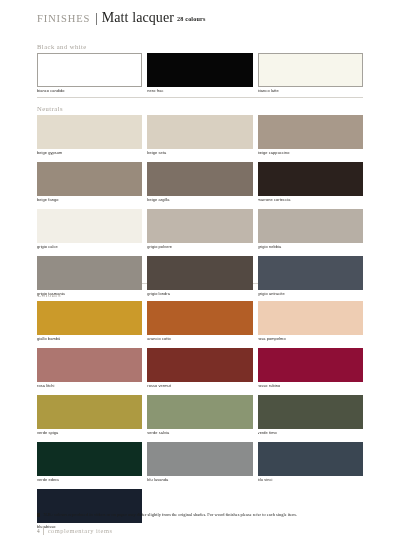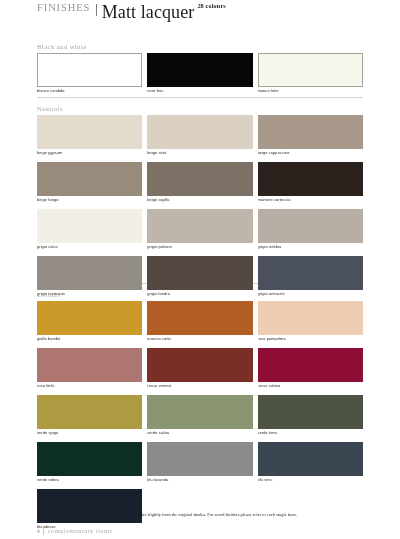--- a/index.html
+++ b/index.html
@@ -19,41 +19,41 @@
     height: 539px;
     box-sizing: border-box;
     padding: 0;
     background: #ffffff;
   }
 
   
   .header {
     position: absolute;
     left: 37px;
-    top: 2px;
+    top: 10px;
     white-space: nowrap;
     display: flex;
-    align-items: flex-start;
+    align-items: center;
   }
   .header .finishes {
     font-family: "Liberation Serif", serif;
     font-size: 10.5px;
     letter-spacing: 0.9px;
     color: #9a968f;
     font-weight: 400;
   }
   .header .sep {
     font-family: "Liberation Serif", serif;
     font-size: 12px;
     color: #1d1d1b;
     margin: 0 4px 0 5px;
   }
   .header .product {
     font-family: "Liberation Serif", serif;
-    font-size: 18px;
+    font-size: 14px;
     color: #1d1d1b;
     letter-spacing: 0.1px;
   }
   .header .count {
     font-family: "Liberation Serif", serif;
     font-size: 6.2px;
     font-weight: bold;
     color: #1d1d1b;
     margin-left: 3px;
     letter-spacing: 0.15px;

